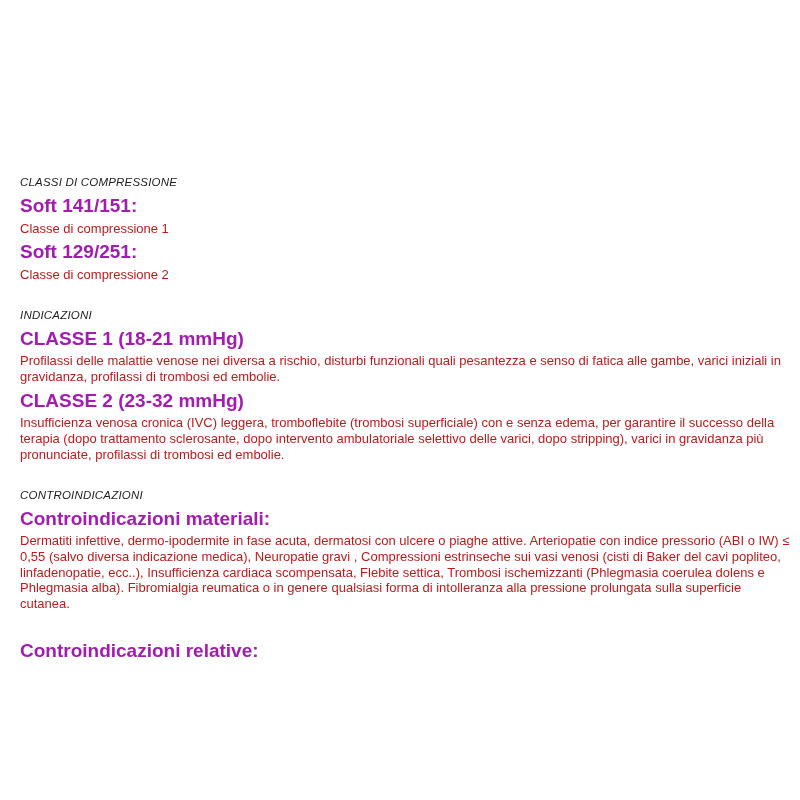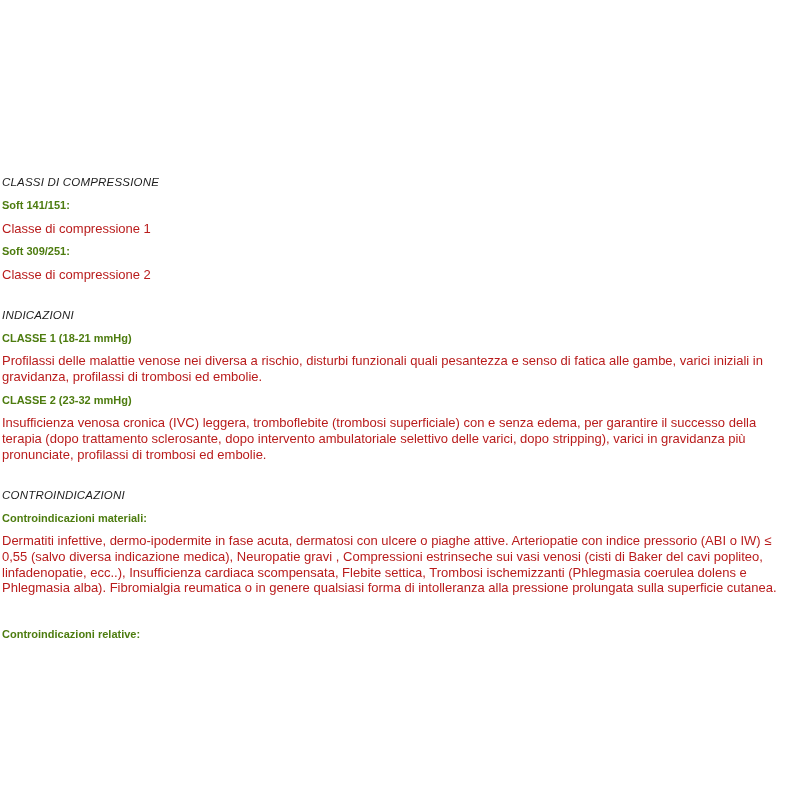--- a/index.html
+++ b/index.html
@@ -7,40 +7,40 @@
     width: 800px;
     height: 800px;
     background: #ffffff;
     font-family: "Liberation Sans", "DejaVu Sans", sans-serif;
     color: #1d1d1d;
     overflow: hidden;
   }
   .page {
     width: 800px;
     height: 800px;
-    padding: 176px 10px 0 2px;
+    padding: 176px 10px 0 20px;
     border-radius: 23px;
   }
   .doc-section {
     margin-bottom: 26px;
   }
   .sec-heading {
     font-style: italic;
     font-weight: 400;
     font-size: 11.5px;
     letter-spacing: 0.2px;
     text-transform: uppercase;
     color: #1d1d1d;
     margin: 0 0 10px 0;
   }
   .bold-label {
     font-weight: 700;
-    font-size: 11px;
+    font-size: 19px;
     line-height: 15.5px;
-    color: #4d7c0f;
+    color: #a21caf;
     margin: 0 0 7px 0;
   }
   .body-text {
     font-weight: 400;
     font-size: 13px;
     line-height: 15.8px;
     color: #b91c1c;
     margin: 0 0 8px 0;
   }
   .spaced-top {
@@ -49,21 +49,21 @@
 </style>
 </head>
 <body>
 
 <div class="page">
 
   <section class="doc-section">
     <h2 class="sec-heading">CLASSI DI COMPRESSIONE</h2>
     <p class="bold-label">Soft 141/151:</p>
     <p class="body-text">Classe di compressione 1</p>
-    <p class="bold-label">Soft 309/251:</p>
+    <p class="bold-label">Soft 129/251:</p>
     <p class="body-text">Classe di compressione 2</p>
   </section>
 
   <section class="doc-section">
     <h2 class="sec-heading">INDICAZIONI</h2>
     <p class="bold-label">CLASSE 1 (18-21 mmHg)</p>
     <p class="body-text">Profilassi delle malattie venose nei diversa a rischio, disturbi funzionali quali pesantezza e senso di fatica alle gambe, varici iniziali in gravidanza, profilassi di trombosi ed embolie.</p>
     <p class="bold-label">CLASSE 2 (23-32 mmHg)</p>
     <p class="body-text">Insufficienza venosa cronica (IVC) leggera, tromboflebite (trombosi superficiale) con e senza edema, per garantire il successo della terapia (dopo trattamento sclerosante, dopo intervento ambulatoriale selettivo delle varici, dopo stripping), varici in gravidanza più pronunciate, profilassi di trombosi ed embolie.</p>
   </section>

